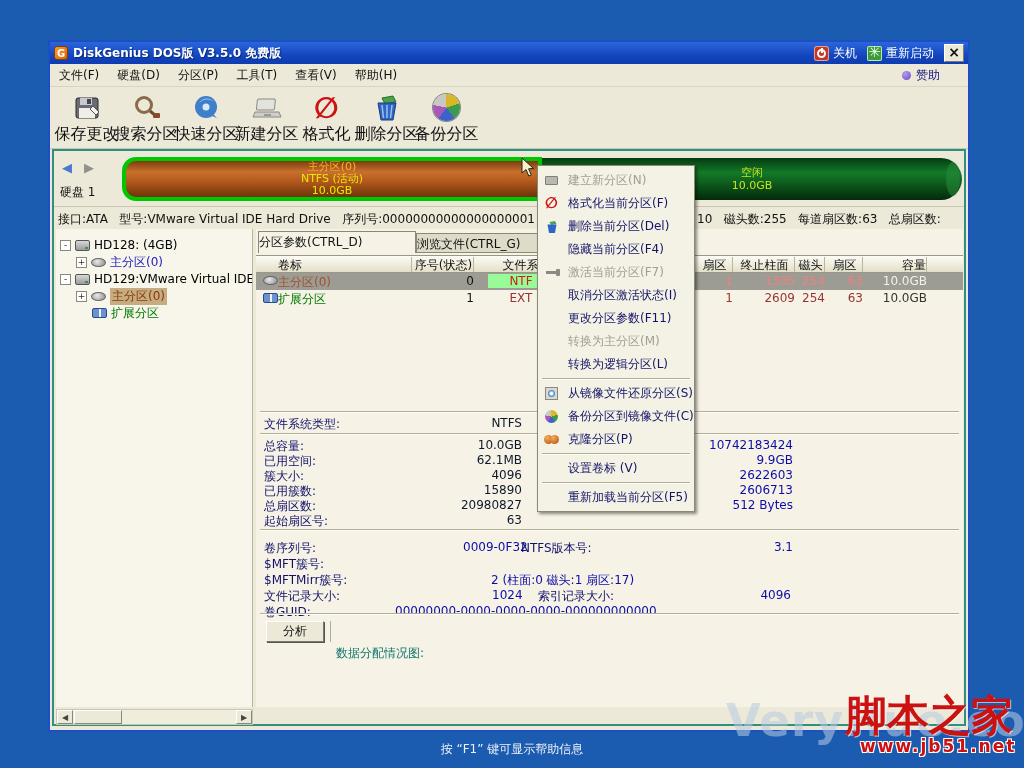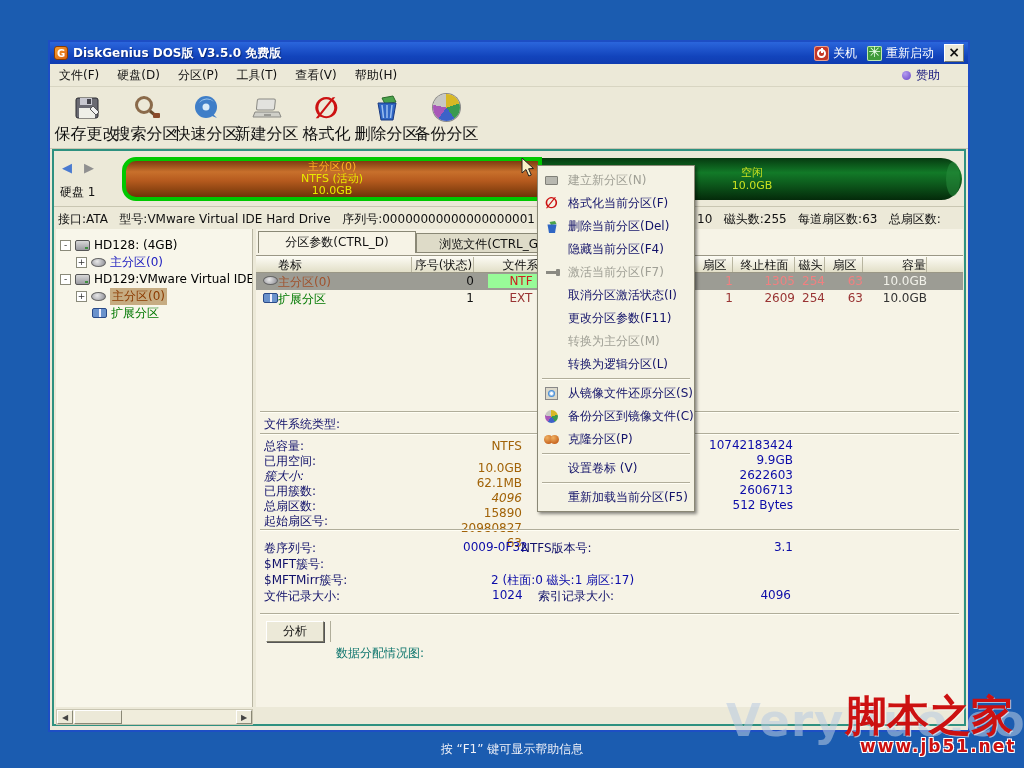--- a/index.html
+++ b/index.html
@@ -95,21 +95,21 @@
 
   
   .hscroll { position:absolute; left:2px; top:558px; width:197px; height:16px; background:#f0eddc; border:1px solid #c9c6b2; }
   .sb-btn { position:absolute; top:0; width:16px; height:14px; background:#ece9d8; border:1px solid #fff;
             border-right-color:#8a8876; border-bottom-color:#8a8876; font-size:8px; line-height:13px; text-align:center; color:#444; }
   .sb-thumb { position:absolute; left:17px; top:0; width:48px; height:14px; background:#ece9d8; border:1px solid #fff;
               border-right-color:#8a8876; border-bottom-color:#8a8876; }
 
   
   .rpanel { position:absolute; left:202px; top:78px; width:707px; height:478px; background:#f6f3e6; }
-  .tab { position:absolute; top:2px; height:22px; border:1px solid #8a8876; text-align:center; line-height:20px; color:#111; }
+  .tab { position:absolute; top:2px; height:22px; border:1px solid #8a8876; text-align:left; line-height:20px; color:#111; }
   .tab.active { left:2px; width:158px; background:#f6f3e6; border-bottom:none; z-index:2; }
   .tab.inactive { left:160px; width:150px; background:#dedbc8; height:20px; top:4px; }
   .thead { position:absolute; left:0; top:26px; width:707px; height:18px;
            background:linear-gradient(180deg,#fdfcf5,#e2dfc8); border-top:1px solid #9a9786; border-bottom:1px solid #9a9786; }
   .thead span { position:absolute; top:1px; color:#111; border-right:1px solid #b8b5a0; height:15px; }
   .trow { position:absolute; left:0; width:707px; height:17px; }
   .trow span { position:absolute; top:1px; }
   .row-sel { background:#9c9c94; }
   .col-vol { left:4px;  width:152px; padding-left:18px; text-align:left; }
   .col-idx { left:158px; width:60px; text-align:right; }
@@ -119,21 +119,21 @@
   .col-hd  { left:541px; width:28px; text-align:right; }
   .col-s2  { left:571px; width:36px; text-align:right; }
   .col-cap { left:609px; width:62px; text-align:right; }
   .row-ic { left:7px !important; top:3px !important; }
   .fs-ntfs { background:#98fb98; color:#cc2020; }
   .r1-num { color:#f08080; } .r1-cap { color:#f2f2ea; } .r1-idx { color:#111; } .r1-vol { color:#a0522d; }
   .r2-num { color:#993333; } .r2-cap { color:#333; } .r2-idx { color:#111; }
 
   .hr { position:absolute; left:4px; width:699px; height:2px; border-top:1px solid #b0ad9a; border-bottom:1px solid #fffef4; }
   .d-row { position:absolute; left:8px; width:258px; display:flex; justify-content:space-between; }
-  .d-row .lbl { color:#10106a; } .d-row .val { color:#a16207;margin-top:23px; }
+  .d-row .lbl { color:#10106a; } .d-row .val { color:#0f172a; }
   .rv { position:absolute; right:170px; color:#0c0ca8; }
   .nr { position:absolute; left:0; width:707px; height:15px; }
   .nr .lbl { position:absolute; left:8px; color:#10106a; }
   .nr .v1, .nr .v2 { position:absolute; color:#0c0ca8; white-space:pre; }
   .nr0 .v1 { left:207px; } .nr0 .l2 { position:absolute; left:265px; color:#10106a; } .nr0 .v2 { right:170px; }
   .nr1 .v1 { left:199px; }
   .nr2 .v1 { left:235px; }
   .nr3 .v1 { left:236px; } .nr3 .l2 { position:absolute; left:282px; color:#10106a; } .nr3 .v2 { right:172px; }
   .nr4 .v1 { left:139px; }
   .analyze { position:absolute; left:10px; top:392px; width:58px; height:21px; background:#ece9d8;
@@ -384,21 +384,21 @@
       <div class="hr" style="top:204px;"></div>
 
       <div class="d-row" style="top:209px;">
           <span class="lbl">总容量:</span>
           <span class="val">10.0GB</span>
         </div>
       <div class="d-row" style="top:224px;">
           <span class="lbl">已用空间:</span>
           <span class="val">62.1MB</span>
         </div>
-      <div class="d-row" style="top:239px;font-style:italic;">
+      <div class="d-row" style="top:239px;">
           <span class="lbl">簇大小:</span>
           <span class="val">4096</span>
         </div>
       <div class="d-row" style="top:254px;">
           <span class="lbl">已用簇数:</span>
           <span class="val">15890</span>
         </div>
       <div class="d-row" style="top:269px;">
           <span class="lbl">总扇区数:</span>
           <span class="val">20980827</span>
@@ -428,20 +428,24 @@
       <div class="nr nr2" style="top:343px;">
         <span class="lbl">$MFTMirr簇号:</span>
         <span class="v1">2 (柱面:0 磁头:1 扇区:17)</span>
       </div>
       <div class="nr nr3" style="top:359px;">
         <span class="lbl">文件记录大小:</span>
         <span class="v1">1024</span>
         <span class="l2">索引记录大小:</span>
         <span class="v2">4096</span>
       </div>
+      <div class="nr nr4" style="top:375px;">
+        <span class="lbl">卷GUID:</span>
+        <span class="v1">00000000-0000-0000-0000-000000000000</span>
+      </div>
 
       <div class="hr" style="top:384px;"></div>
       <div class="analyze">分析</div>
       <div class="alloc-sep"></div>
       <div class="alloc-lbl">数据分配情况图:</div>
     </div>
   </div>
 </div>
 
 <div class="ctxmenu">

